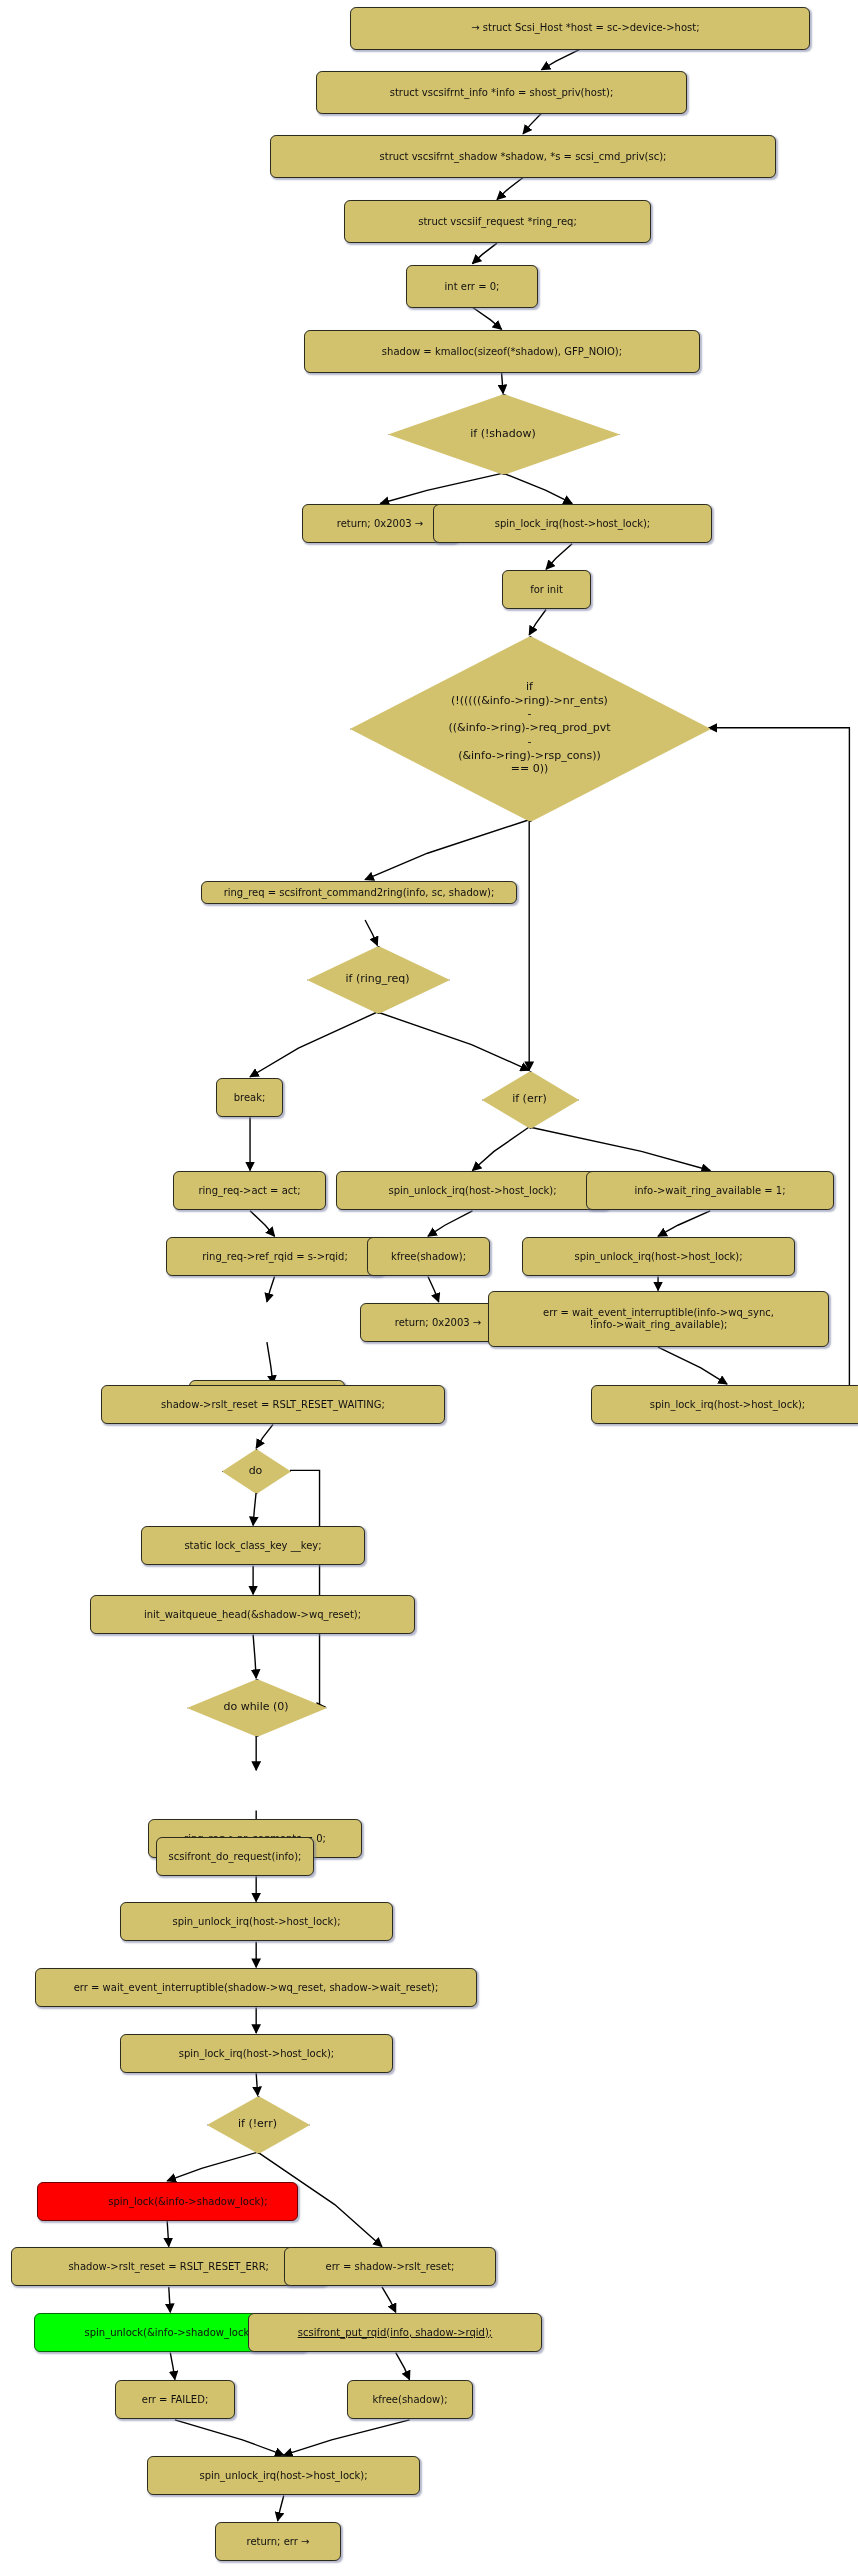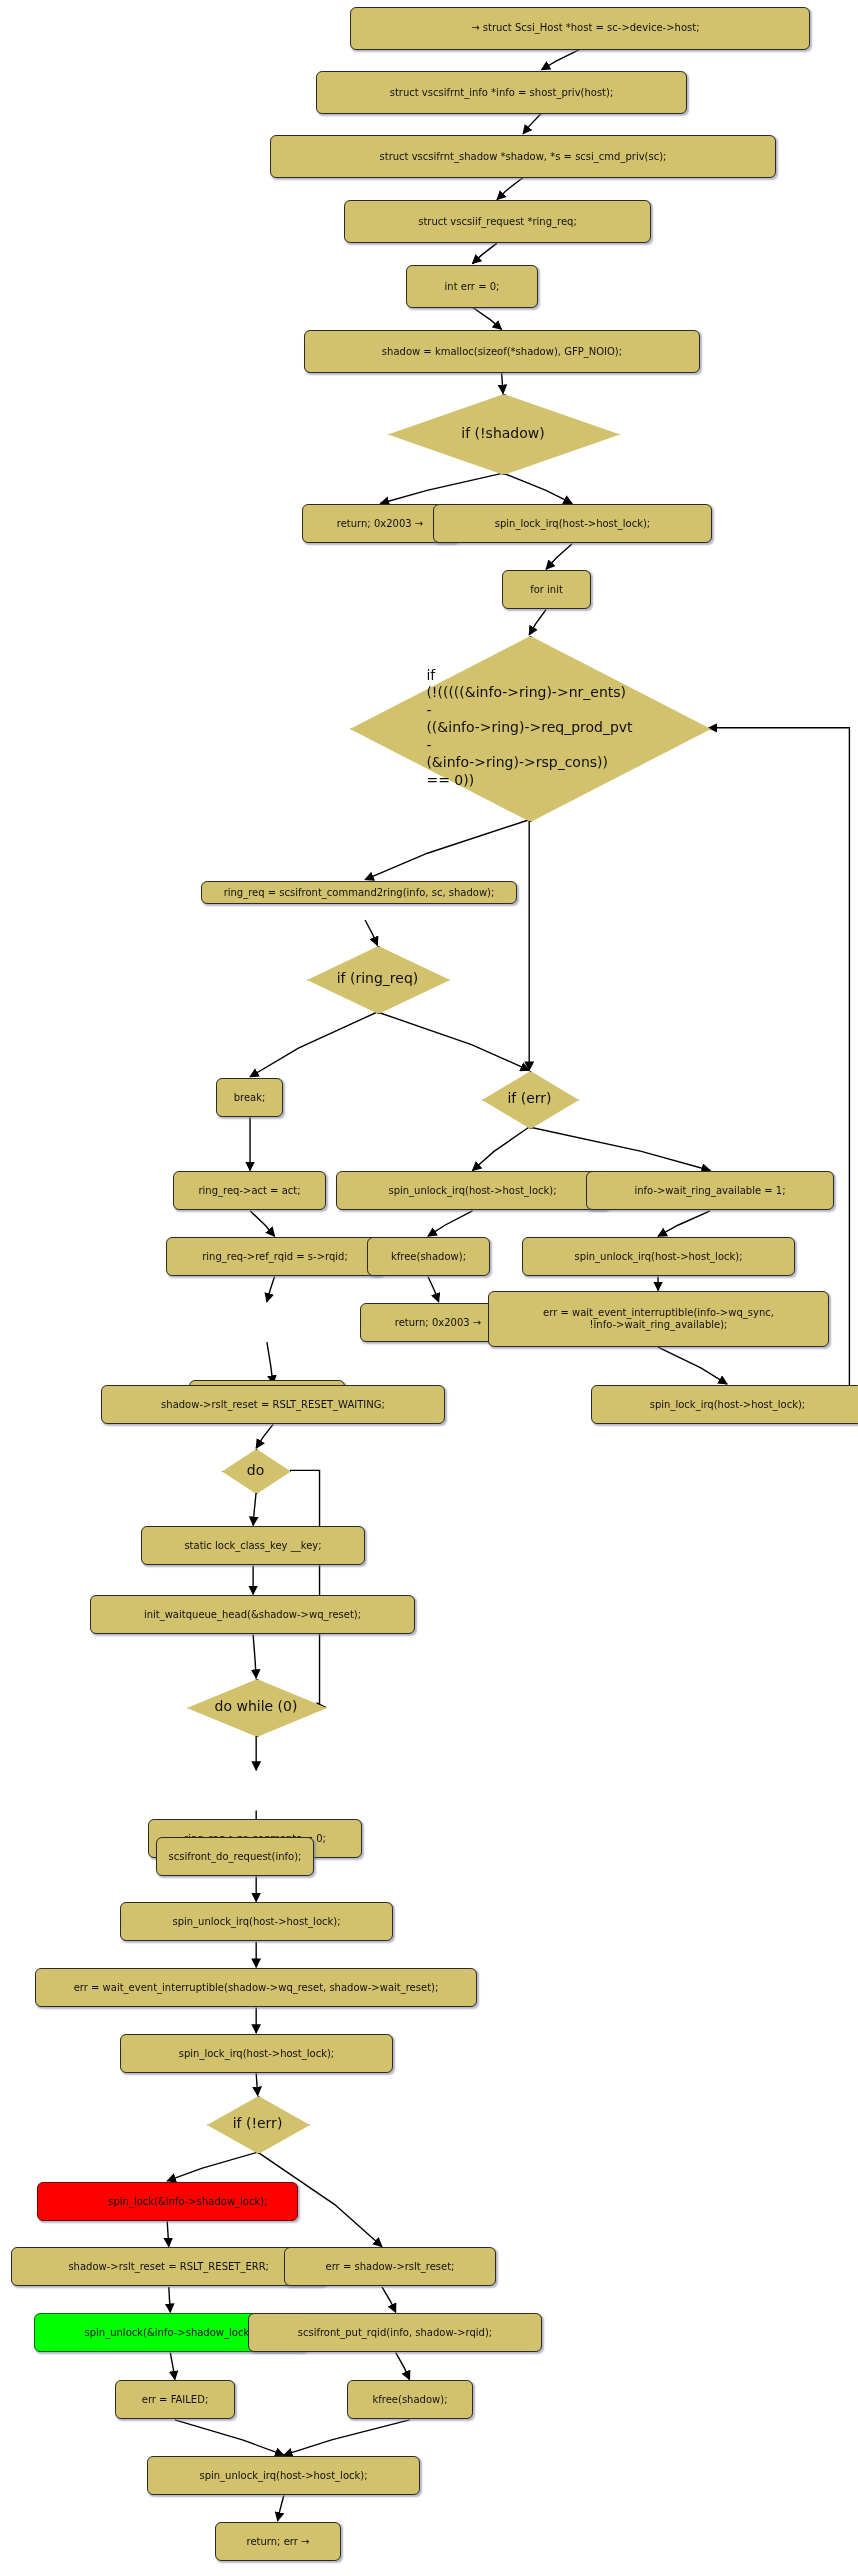--- a/index.html
+++ b/index.html
@@ -30,22 +30,22 @@
   }
   .diamond .dshape{
     position:absolute;left:0;top:0;width:100%;height:100%;
     background:#d3c26d;
     border:0.9px solid #2b2b1e;
     -webkit-clip-path:polygon(50% 0,100% 50%,50% 100%,0 50%);
     clip-path:polygon(50% 0,100% 50%,50% 100%,0 50%);
     filter:drop-shadow(1.7px 1.7px 1.3px rgba(120,125,160,.55));
   }
   .diamond .dlabel{
-    position:relative;z-index:2;
-    font-size:14px;line-height:1.25;color:#101010;white-space:pre-line;
+    position:relative;z-index:2;text-align:center;
+    font-size:11px;line-height:1.25;color:#101010;white-space:pre-line;
   }
 </style>
 </head>
 <body>
 
 <div id="canvas">
   <svg class="edges" viewBox="0 0 986 2957">
     <defs>
       <marker id="arrow" viewBox="0 0 10 10" refX="9" refY="5" markerWidth="7" markerHeight="7" orient="auto-start-reverse">
         <path d="M 0 0 L 10 5 L 0 10 z" fill="#000"></path>
@@ -164,20 +164,20 @@
       <div class="node" style="left: 35px; top: 1968px; width: 442px; height: 39px;">err = wait_event_interruptible(shadow-&gt;wq_reset, shadow-&gt;wait_reset);</div>
       <div class="node" style="left: 120px; top: 2034px; width: 273px; height: 39px;">spin_lock_irq(host-&gt;host_lock);</div>
       <div class="diamond" style="left: 207px; top: 2096px; width: 101px; height: 56px;">
         <div class="dshape"></div>
         <div class="dlabel">if (!err)</div>
       </div>
       <div class="node red" style="left: 37px; top: 2182px; width: 261px; height: 39px; padding-left: 46px;">spin_lock(&amp;info-&gt;shadow_lock);</div>
       <div class="node" style="left: 10.7px; top: 2247px; width: 316px; height: 39px;">shadow-&gt;rslt_reset = RSLT_RESET_ERR;</div>
       <div class="node" style="left: 284px; top: 2247px; width: 212px; height: 39px;">err = shadow-&gt;rslt_reset;</div>
       <div class="node green" style="left: 34px; top: 2313px; width: 273px; height: 39px;">spin_unlock(&amp;info-&gt;shadow_lock);</div>
-      <div class="node" style="left: 248px; top: 2313px; width: 294px; height: 39px;">scsifront_put_rqid(info, shadow-&gt;rqid);</div>
+      <div class="node" style="left: 248px; top: 2313px; width: 294px; height: 39px; text-decoration: underline;">scsifront_put_rqid(info, shadow-&gt;rqid);</div>
       <div class="node" style="left: 115px; top: 2380px; width: 120px; height: 39px;">err = FAILED;</div>
       <div class="node" style="left: 347px; top: 2380px; width: 126px; height: 39px;">kfree(shadow);</div>
       <div class="node" style="left: 147px; top: 2456px; width: 273px; height: 39px;">spin_unlock_irq(host-&gt;host_lock);</div>
       <div class="node" style="left: 215px; top: 2522px; width: 126px; height: 39px;">return; err →</div>
     </div>
 </div>
 
 
 </body></html>

